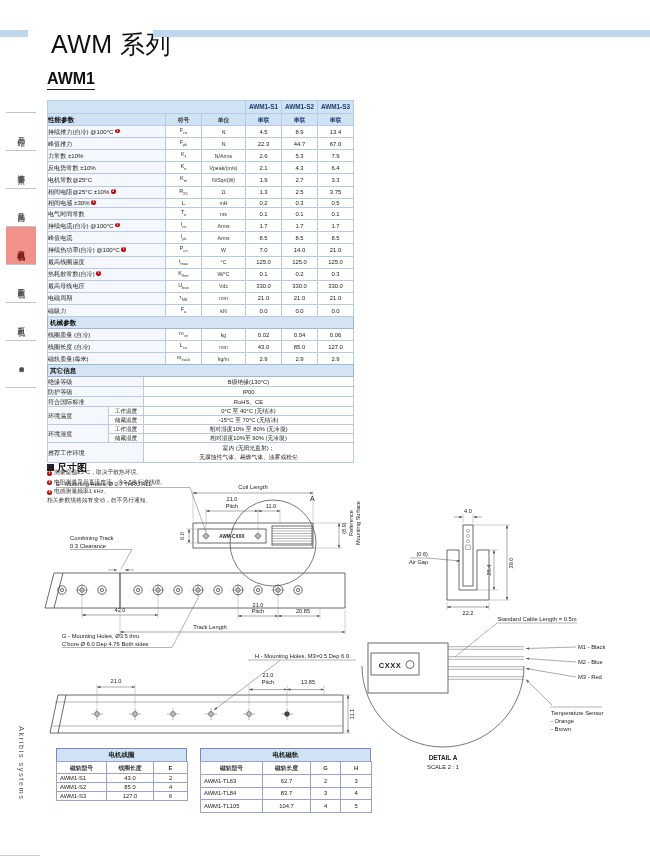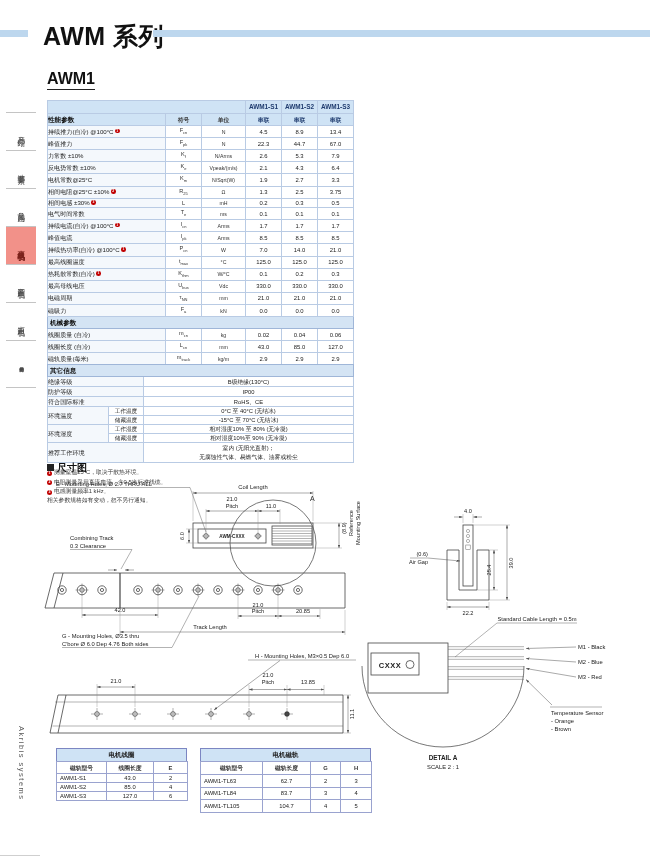--- a/index.html
+++ b/index.html
@@ -14,21 +14,21 @@
   .side-tab span{writing-mode:vertical-rl;font-size:7.5px;line-height:1;letter-spacing:1px;color:#4a4a4a;}
   .side-tab.small{height:46px;}
   .side-tab.small span{font-size:4.2px;letter-spacing:0;}
   .side-tab.active{background:#f29189;}
   .side-tab.active span{color:#7b221b;font-weight:bold;}
   .brand{position:absolute;left:17px;top:726px;writing-mode:vertical-rl;
          font-size:7.5px;letter-spacing:1.5px;color:#5a5a5a;}
   .bottom-rule{position:absolute;left:0;top:855px;width:40px;border-top:1px solid #cfcfcf;}
 
   
-  .series-title{position:absolute;left:35px;top:12px;margin:8px;font-size:25px;font-weight:700;
+  .series-title{position:absolute;left:35px;top:12px;margin:16px;font-size:25px;font-weight:400;
                 letter-spacing:.5px;color:#111;}
   .bar{position:absolute;top:30px;height:7px;background:#bdd7ee;}
   .bar-left{left:0;width:28px;}
   .bar-right{left:153px;right:0;}
   .model-title{position:absolute;left:47px;top:70px;margin:0;font-size:16px;font-weight:700;
                color:#111;border-bottom:1.5px solid #222;padding-bottom:1px;}
 
   
   .tablewrap{position:absolute;left:47px;top:100px;width:306px;}
   table.spec{width:306px;border-collapse:collapse;table-layout:fixed;

